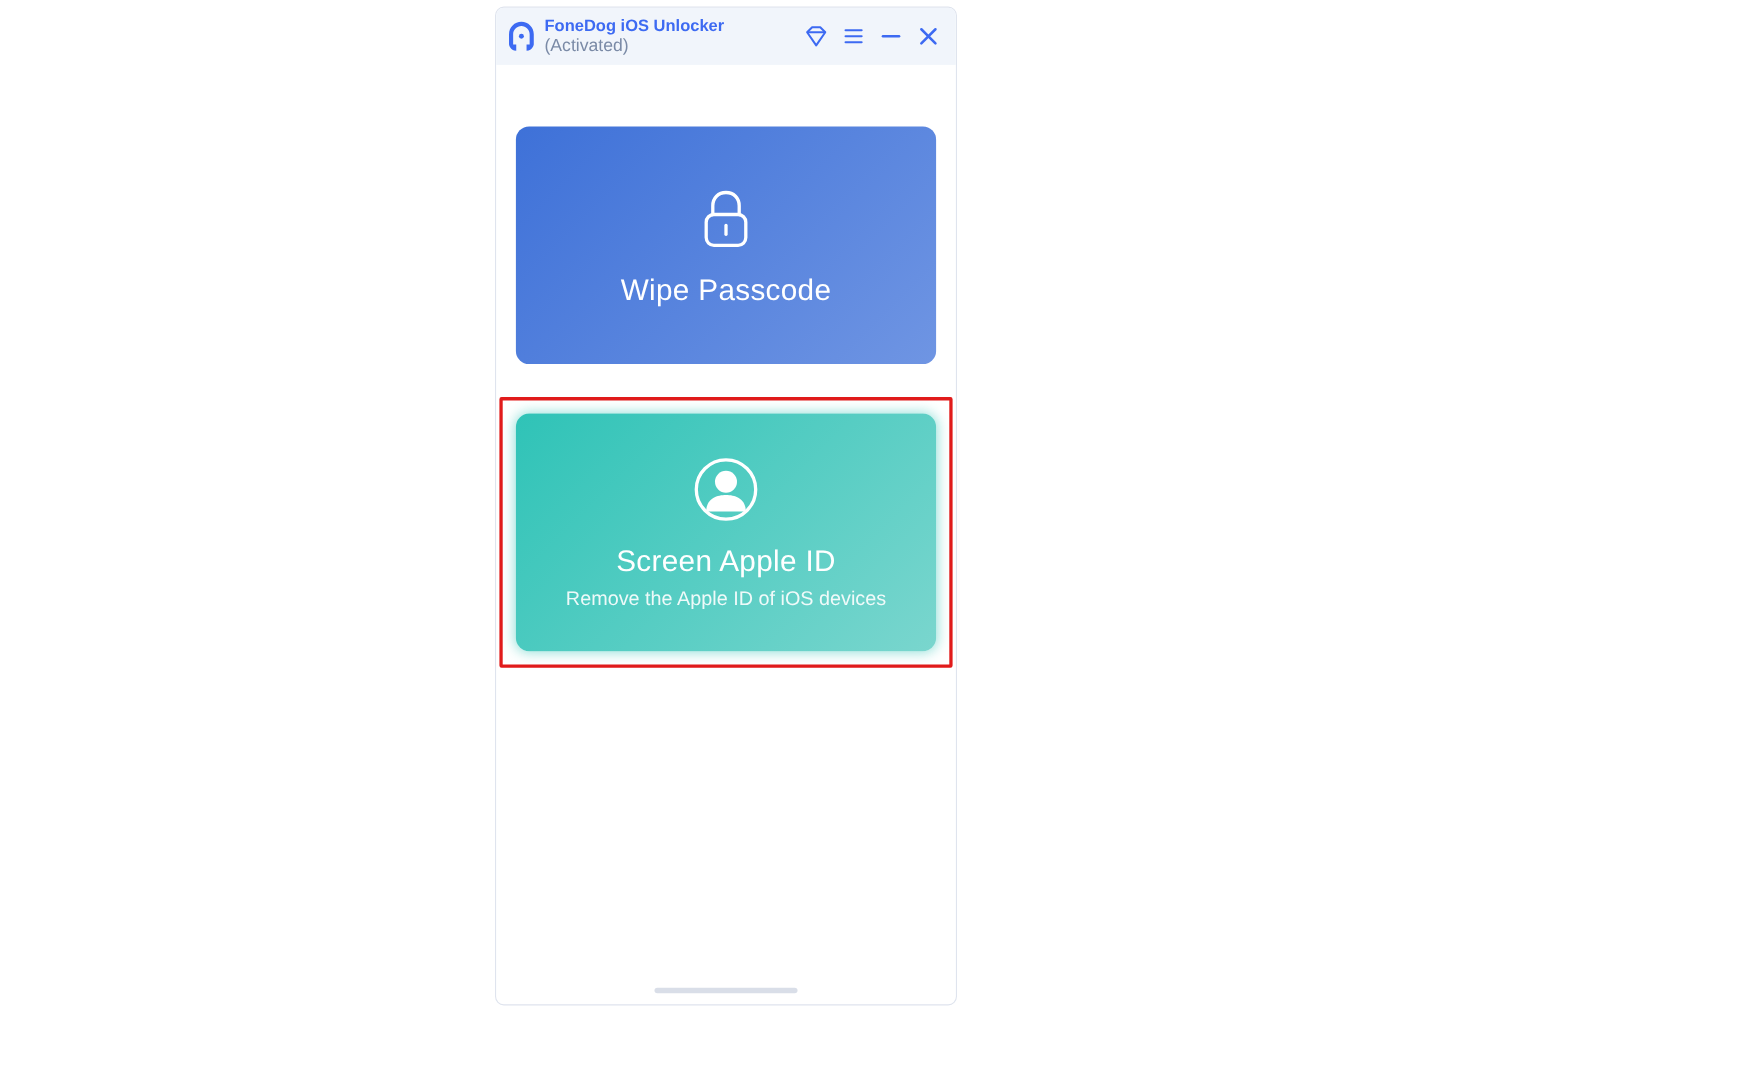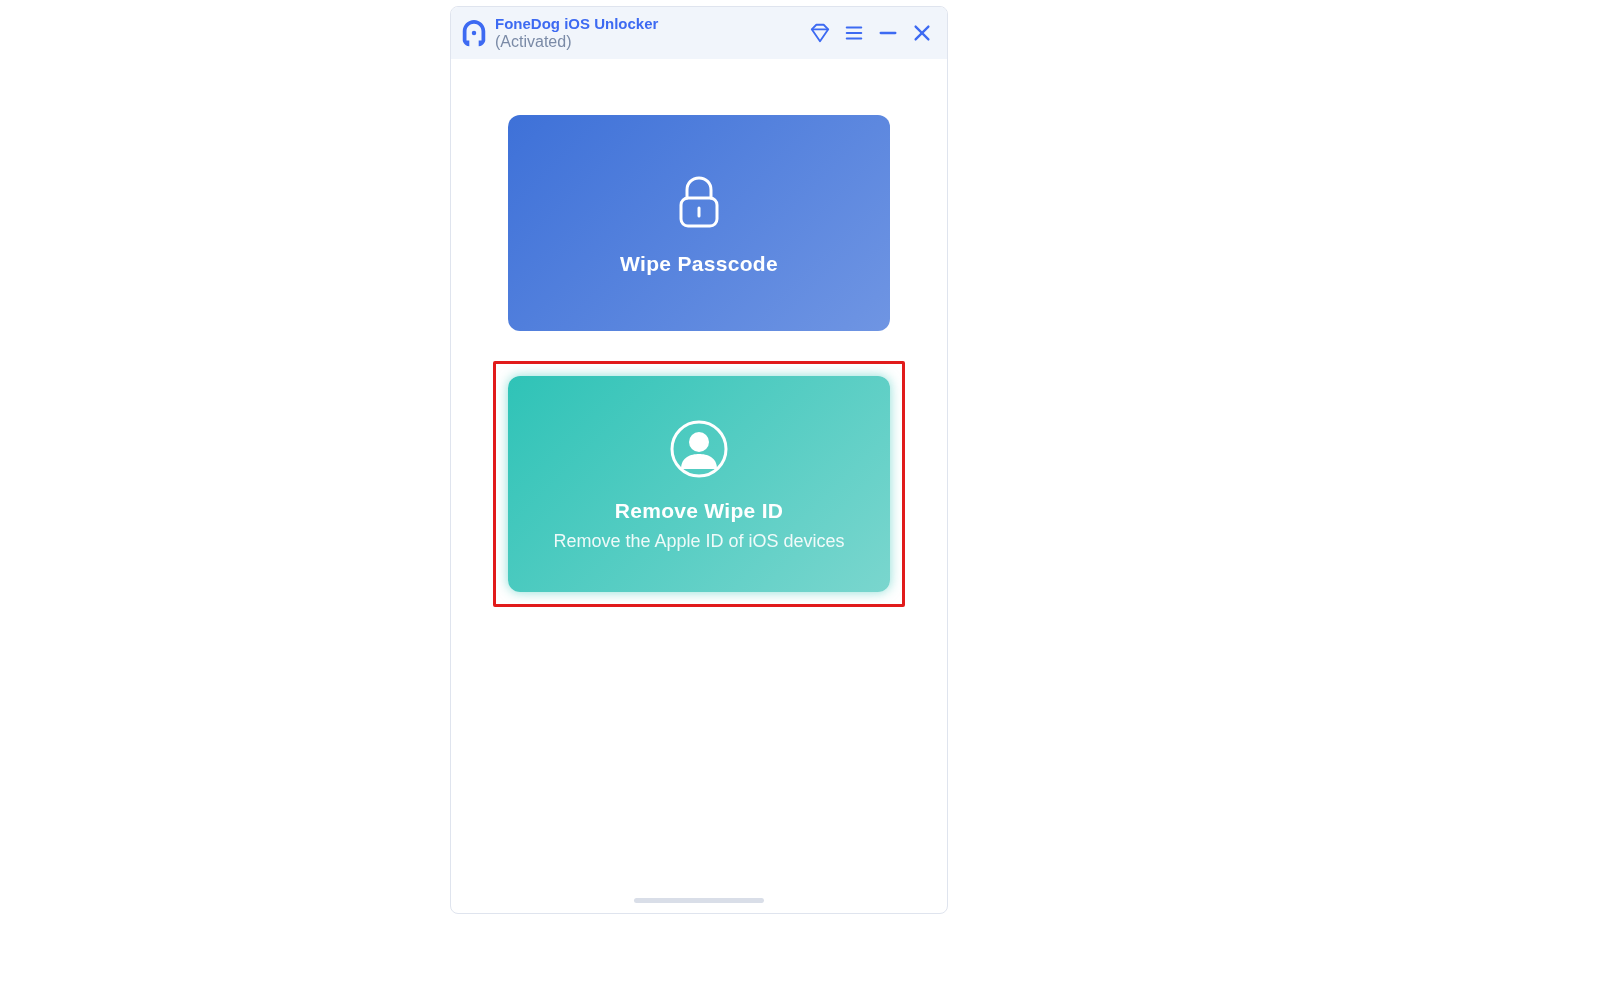--- a/index.html
+++ b/index.html
@@ -10,21 +10,21 @@
     background: #ffffff;
     font-family: "Segoe UI", Arial, sans-serif;
     -webkit-font-smoothing: antialiased;
   }
 
   
   .app-window {
     position: absolute;
     left: 450px;
     top: 6px;
-    width: 498px;
+    width: 420px;
     height: 908px;
     background: #ffffff;
     border: 1px solid #dfe4ee;
     border-radius: 8px;
     box-sizing: border-box;
     overflow: hidden;
   }
 
   
   .title-bar {
@@ -105,22 +105,22 @@
   .card-screen {
     background: linear-gradient(135deg, #7b58d6 0%, #9a7ae7 100%);
   }
 
   .card-icon {
     width: 64px;
     height: 64px;
     margin-bottom: 18px;
   }
   .card-title {
-    font-size: 21px;
-    font-weight: 700;
+    font-size: 27px;
+    font-weight: 400;
     letter-spacing: 0.3px;
     text-align: center;
   }
   .card-sub {
     font-size: 18px;
     opacity: 0.9;
     margin-top: 8px;
   }
 
   .highlight-wrap {
@@ -200,21 +200,21 @@
 
     <div class="highlight-wrap">
       <div class="card card-apple">
         <div class="card-icon">
           <svg viewBox="0 0 64 64" width="64" height="64" fill="none" stroke="#ffffff" stroke-width="3">
             <circle cx="32" cy="32" r="27"></circle>
             <circle cx="32" cy="25" r="10" fill="#ffffff" stroke="none"></circle>
             <path d="M14 52 C14 40 24 37 32 37 C40 37 50 40 50 52" fill="#ffffff" stroke="none"></path>
           </svg>
         </div>
-        <div class="card-title">Remove Wipe ID</div>
+        <div class="card-title">Screen Apple ID</div>
         <div class="card-sub">Remove the Apple ID of iOS devices</div>
       </div>
     </div>
 
 
   </div>
 
   <div class="window-handle"></div>
 </div>
 

